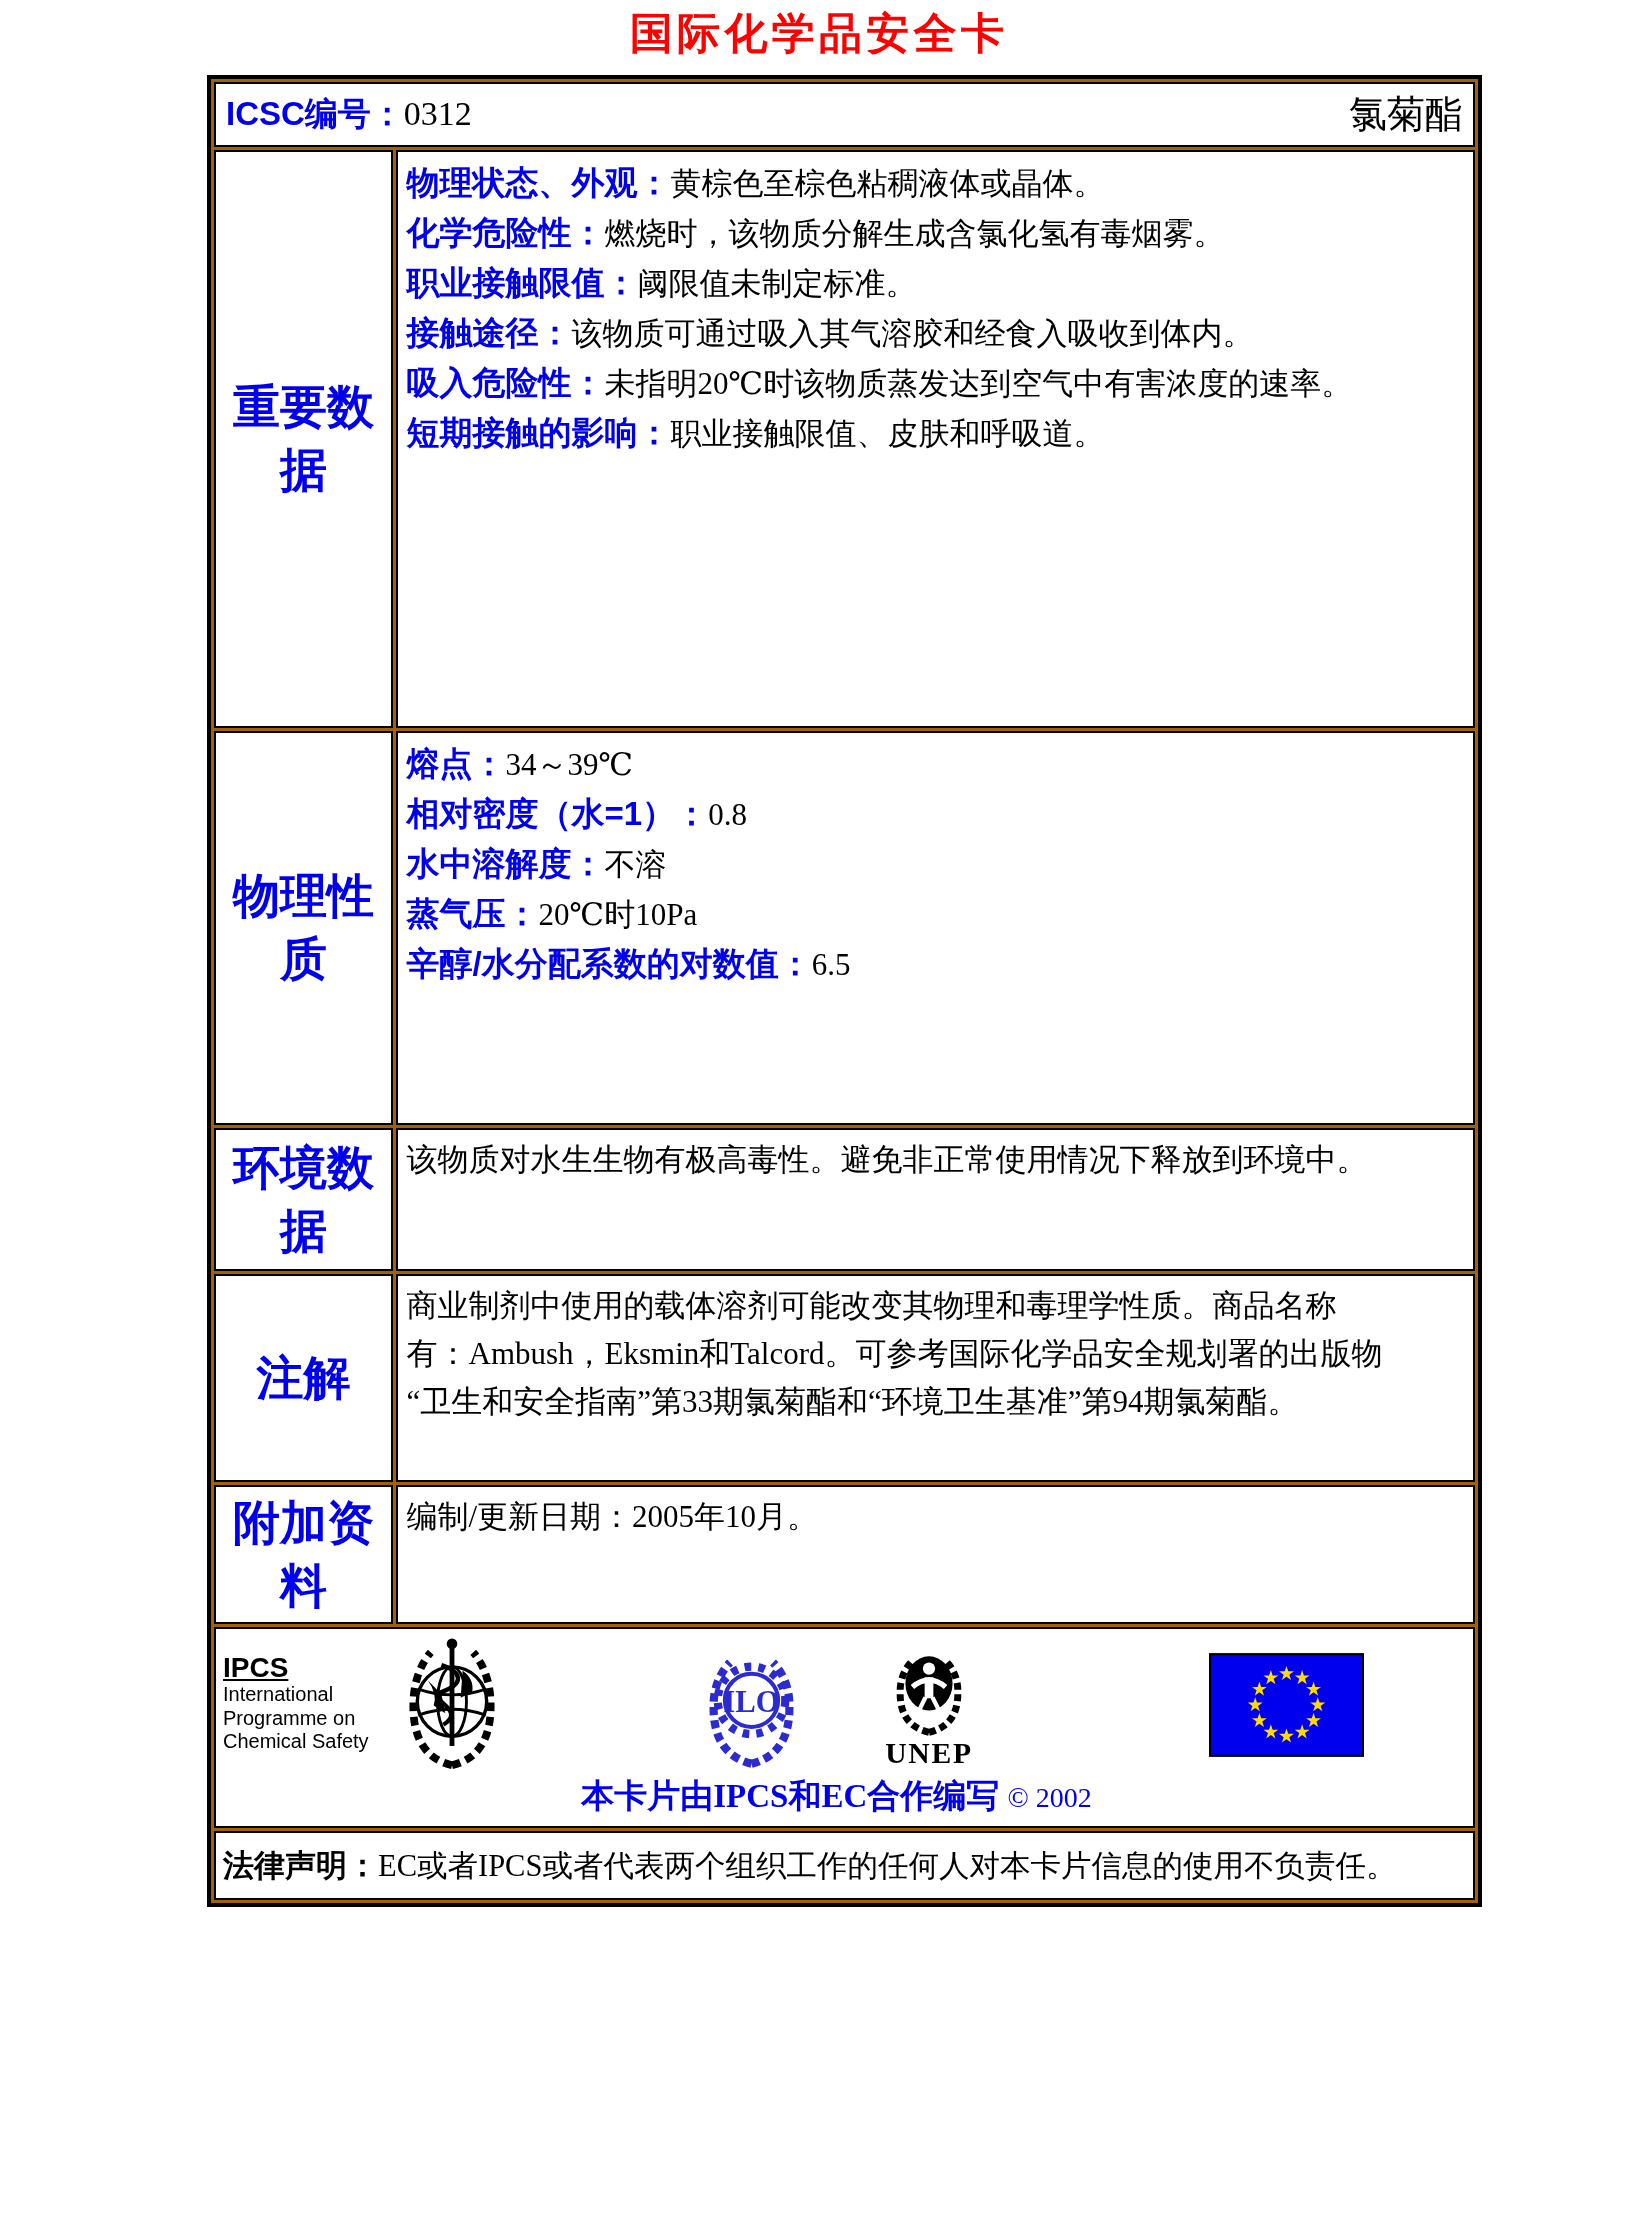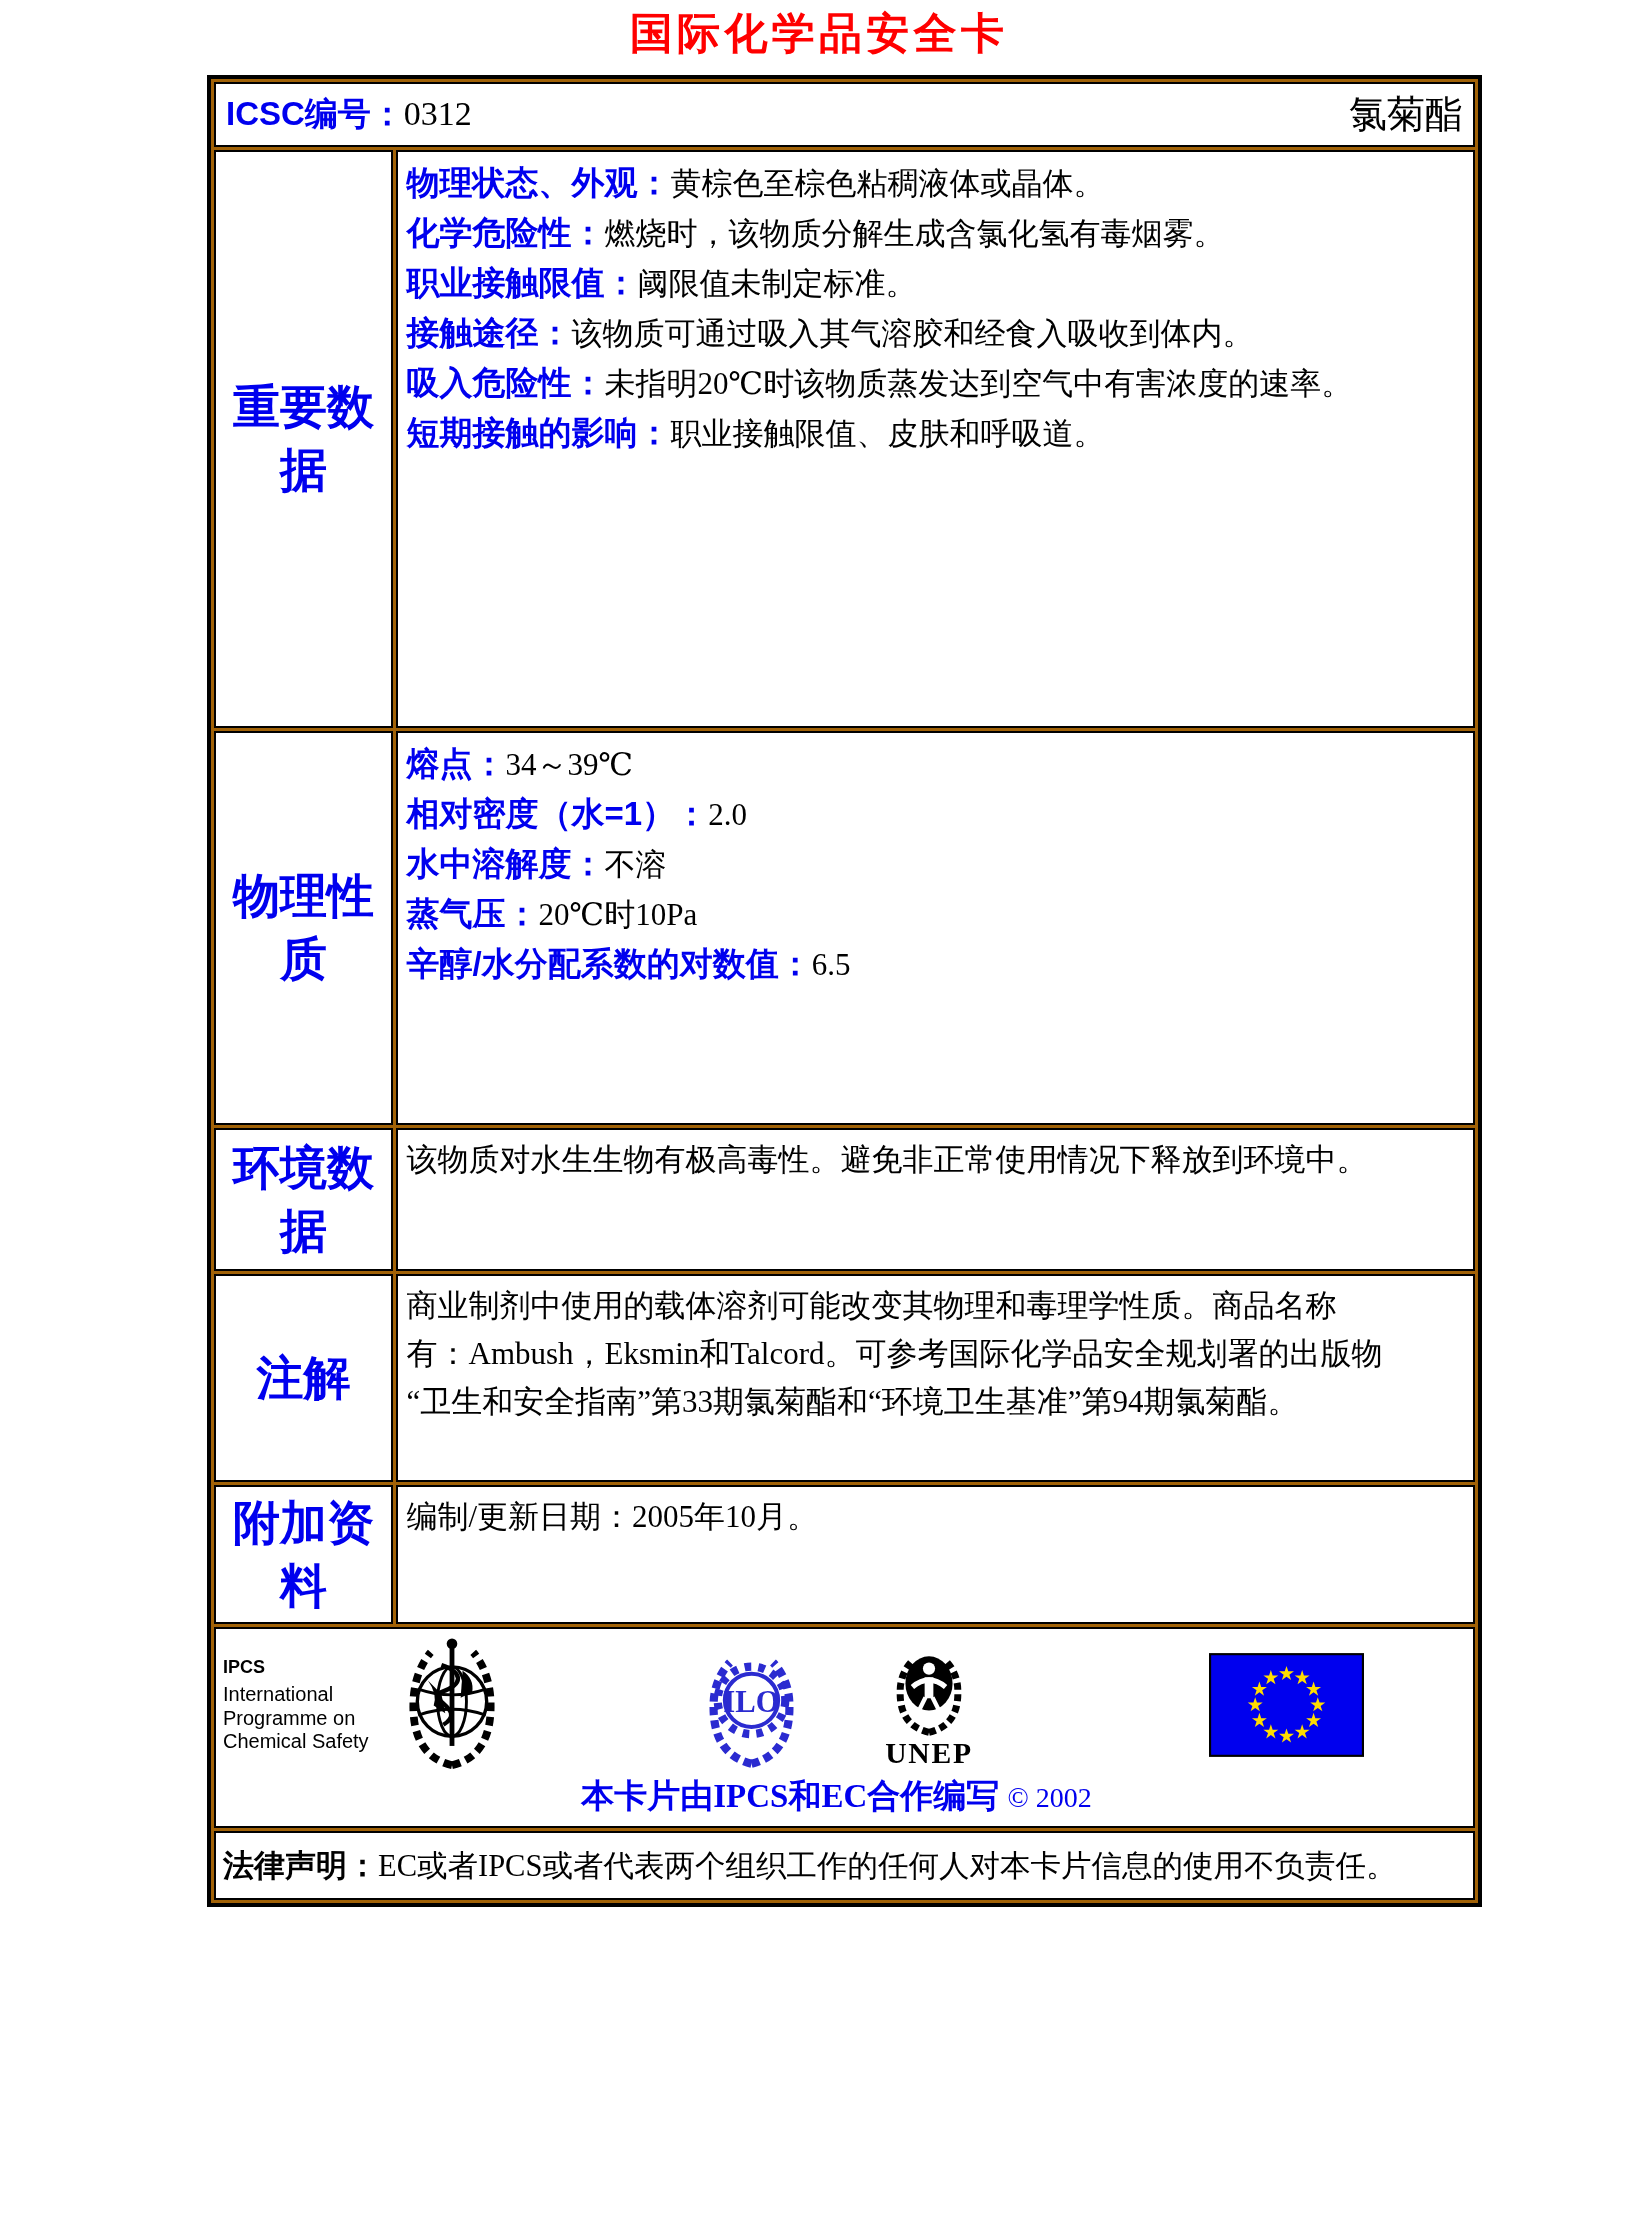--- a/index.html
+++ b/index.html
@@ -24,21 +24,21 @@
   .hdr-label{color:#0000EE;font-weight:bold;font-family:"Liberation Sans","DejaVu Sans",sans-serif;}
   .hdr-num{color:#000;font-size:34px;}
   .hdr-name{font-size:38px;color:#000;}
   .cellpad{padding:5.7px 7px 0 8.5px;}
   .kv-line{line-height:49px;font-size:31px;}
   .kv-label{color:#0000EE;font-weight:bold;font-family:"Liberation Sans","DejaVu Sans",sans-serif;font-size:33px;}
   .kv-text{color:#000;}
   .plain-line{line-height:48px;font-size:31px;color:#000;}
   .logos-cell{position:relative;height:197px;}
   .ipcs-block{position:absolute;left:7px;top:23px;font-family:"Liberation Sans","DejaVu Sans",sans-serif;}
-  .ipcs-title{font-size:18px;font-weight:bold;line-height:31px;}
+  .ipcs-title{font-size:28px;font-weight:bold;line-height:31px;text-decoration:underline;}
   .ipcs-line{font-size:20px;line-height:23.4px;}
   .logo{position:absolute;}
   .logo-who{left:183px;top:2.8px;}
   .logo-ilo{left:484px;top:11.3px;}
   .logo-unep{left:665px;top:8.5px;}
   .logo-eu{left:993px;top:23.4px;}
   .footer-credit{
     position:absolute;left:0;right:16px;bottom:7px;text-align:center;
     color:#0000EE;font-size:33px;
   }
@@ -85,21 +85,21 @@
     </td>
   </tr>
 
   <tr>
     <td class="rowlabel" style="height:390px">
       <span class="rowlabel-text">物理性质</span>
     </td>
     <td>
       <div class="cellpad">
         <div class="kv-line"><span class="kv-label">熔点：</span><span class="kv-text">34～39℃</span></div>
-        <div class="kv-line"><span class="kv-label">相对密度（水=1）：</span><span class="kv-text">2.0</span></div>
+        <div class="kv-line"><span class="kv-label">相对密度（水=1）：</span><span class="kv-text">0.8</span></div>
         <div class="kv-line"><span class="kv-label">水中溶解度：</span><span class="kv-text">不溶</span></div>
         <div class="kv-line"><span class="kv-label">蒸气压：</span><span class="kv-text">20℃时10Pa</span></div>
         <div class="kv-line"><span class="kv-label">辛醇/水分配系数的对数值：</span><span class="kv-text">6.5</span></div>
       </div>
     </td>
   </tr>
 
   <tr>
     <td class="rowlabel" style="height:139px">
       <span class="rowlabel-text">环境数据</span>

